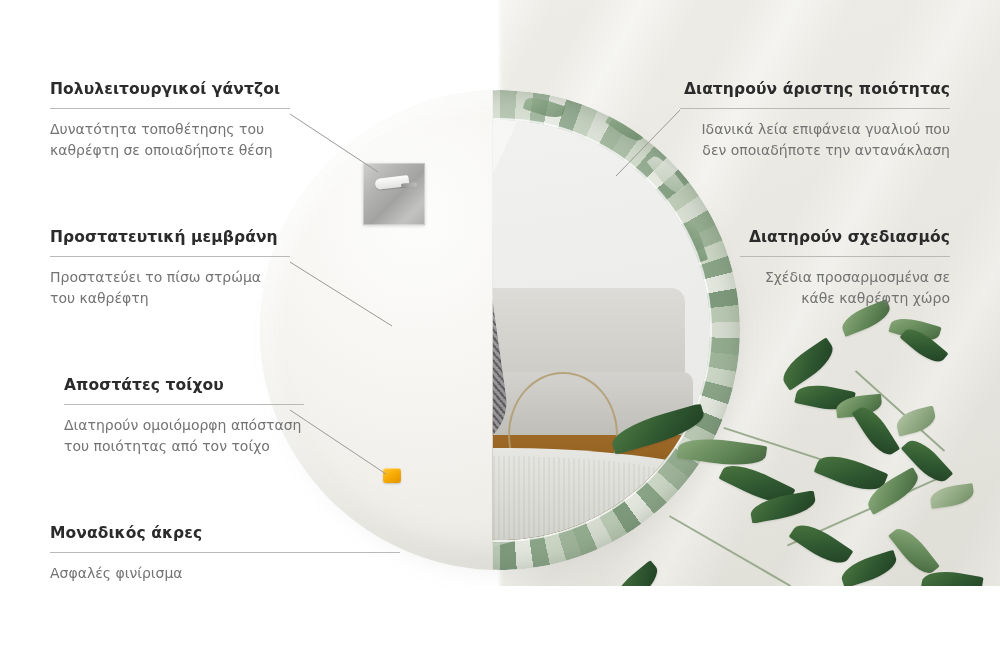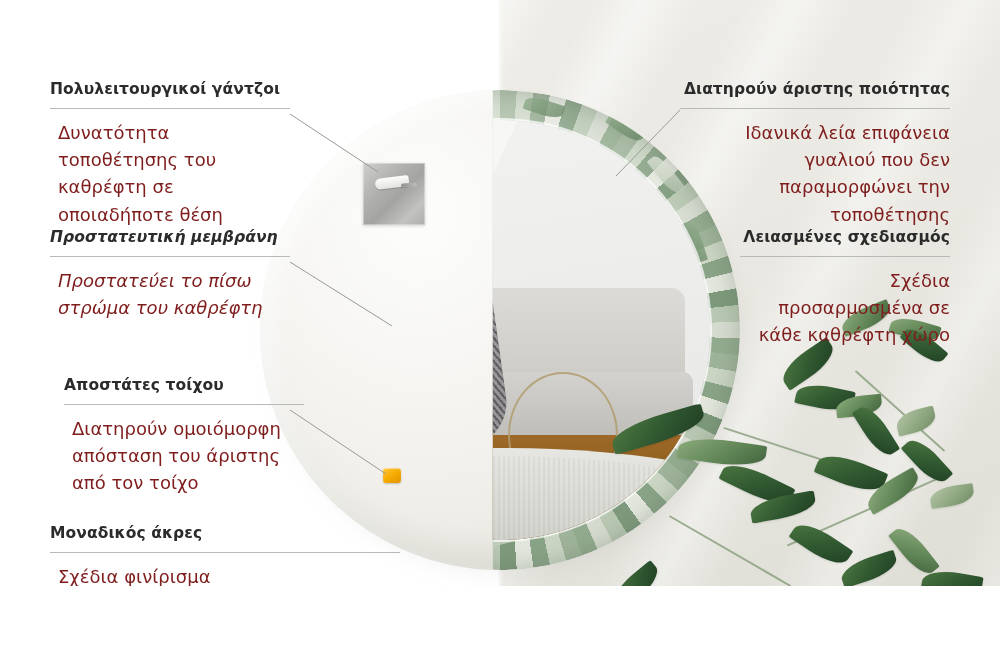--- a/index.html
+++ b/index.html
@@ -174,21 +174,21 @@
   .stem { position:absolute; background:rgba(140,160,128,.85); border-radius:2px; }
 
   
   .callout { position:absolute; }
   .callout h3 {
     font-size:15.5px; font-weight:bold; color:#2b2b2b; letter-spacing:.1px;
     line-height:1.2; white-space:nowrap;
   }
   .callout .rule { height:1px; background:#b9b9b6; margin:9px 0 10px; }
   .callout p {
-    font-size:18px; color:#7f1d1d; line-height:1.52; font-weight:400;margin-left:8px;
+    font-size:14px; color:#737373; line-height:1.52; font-weight:400;
   }
   .callout.right { text-align:right; }
 
   .leader { position:absolute; left:0; top:0; width:1000px; height:666px;
     pointer-events:none; overflow:visible; }
 </style>
 </head>
 <body>
 
 <div id="stage">
@@ -293,43 +293,43 @@
     <polyline points="290,410 386,474" fill="none" stroke="#9a9a97" stroke-width="1"></polyline>
     <polyline points="680,110 616,176" fill="none" stroke="#9a9a97" stroke-width="1"></polyline>
   </svg>
 
   <div class="callout" style="left:50px;top:80px;width:240px;">
     <h3>Πολυλειτουργικοί γάντζοι</h3>
     <div class="rule"></div>
     <p>Δυνατότητα τοποθέτησης του καθρέφτη σε οποιαδήποτε θέση</p>
   </div>
 
-  <div class="callout" style="left:50px;top:228px;width:240px;font-style:italic;">
+  <div class="callout" style="left:50px;top:228px;width:240px;">
     <h3>Προστατευτική μεμβράνη</h3>
     <div class="rule"></div>
     <p>Προστατεύει το πίσω στρώμα του καθρέφτη</p>
   </div>
 
   <div class="callout" style="left:64px;top:376px;width:240px;">
     <h3>Αποστάτες τοίχου</h3>
     <div class="rule"></div>
-    <p>Διατηρούν ομοιόμορφη απόσταση του άριστης από τον τοίχο</p>
+    <p>Διατηρούν ομοιόμορφη απόσταση του ποιότητας από τον τοίχο</p>
   </div>
 
   <div class="callout" style="left:50px;top:524px;width:350px;">
     <h3>Μοναδικός άκρες</h3>
     <div class="rule"></div>
-    <p>Σχέδια φινίρισμα</p>
+    <p>Ασφαλές φινίρισμα</p>
   </div>
 
   <div class="callout right" style="left:680px;top:80px;width:270px;">
     <h3>Διατηρούν άριστης ποιότητας</h3>
     <div class="rule"></div>
-    <p>Ιδανικά λεία επιφάνεια γυαλιού που δεν παραμορφώνει την τοποθέτησης</p>
+    <p>Ιδανικά λεία επιφάνεια γυαλιού που δεν οποιαδήποτε την αντανάκλαση</p>
   </div>
 
   <div class="callout right" style="left:740px;top:228px;width:210px;">
-    <h3>Λειασμένες σχεδιασμός</h3>
+    <h3>Διατηρούν σχεδιασμός</h3>
     <div class="rule"></div>
     <p>Σχέδια προσαρμοσμένα σε κάθε καθρέφτη χώρο</p>
   </div>
 
 </div>
 
 </body></html>

